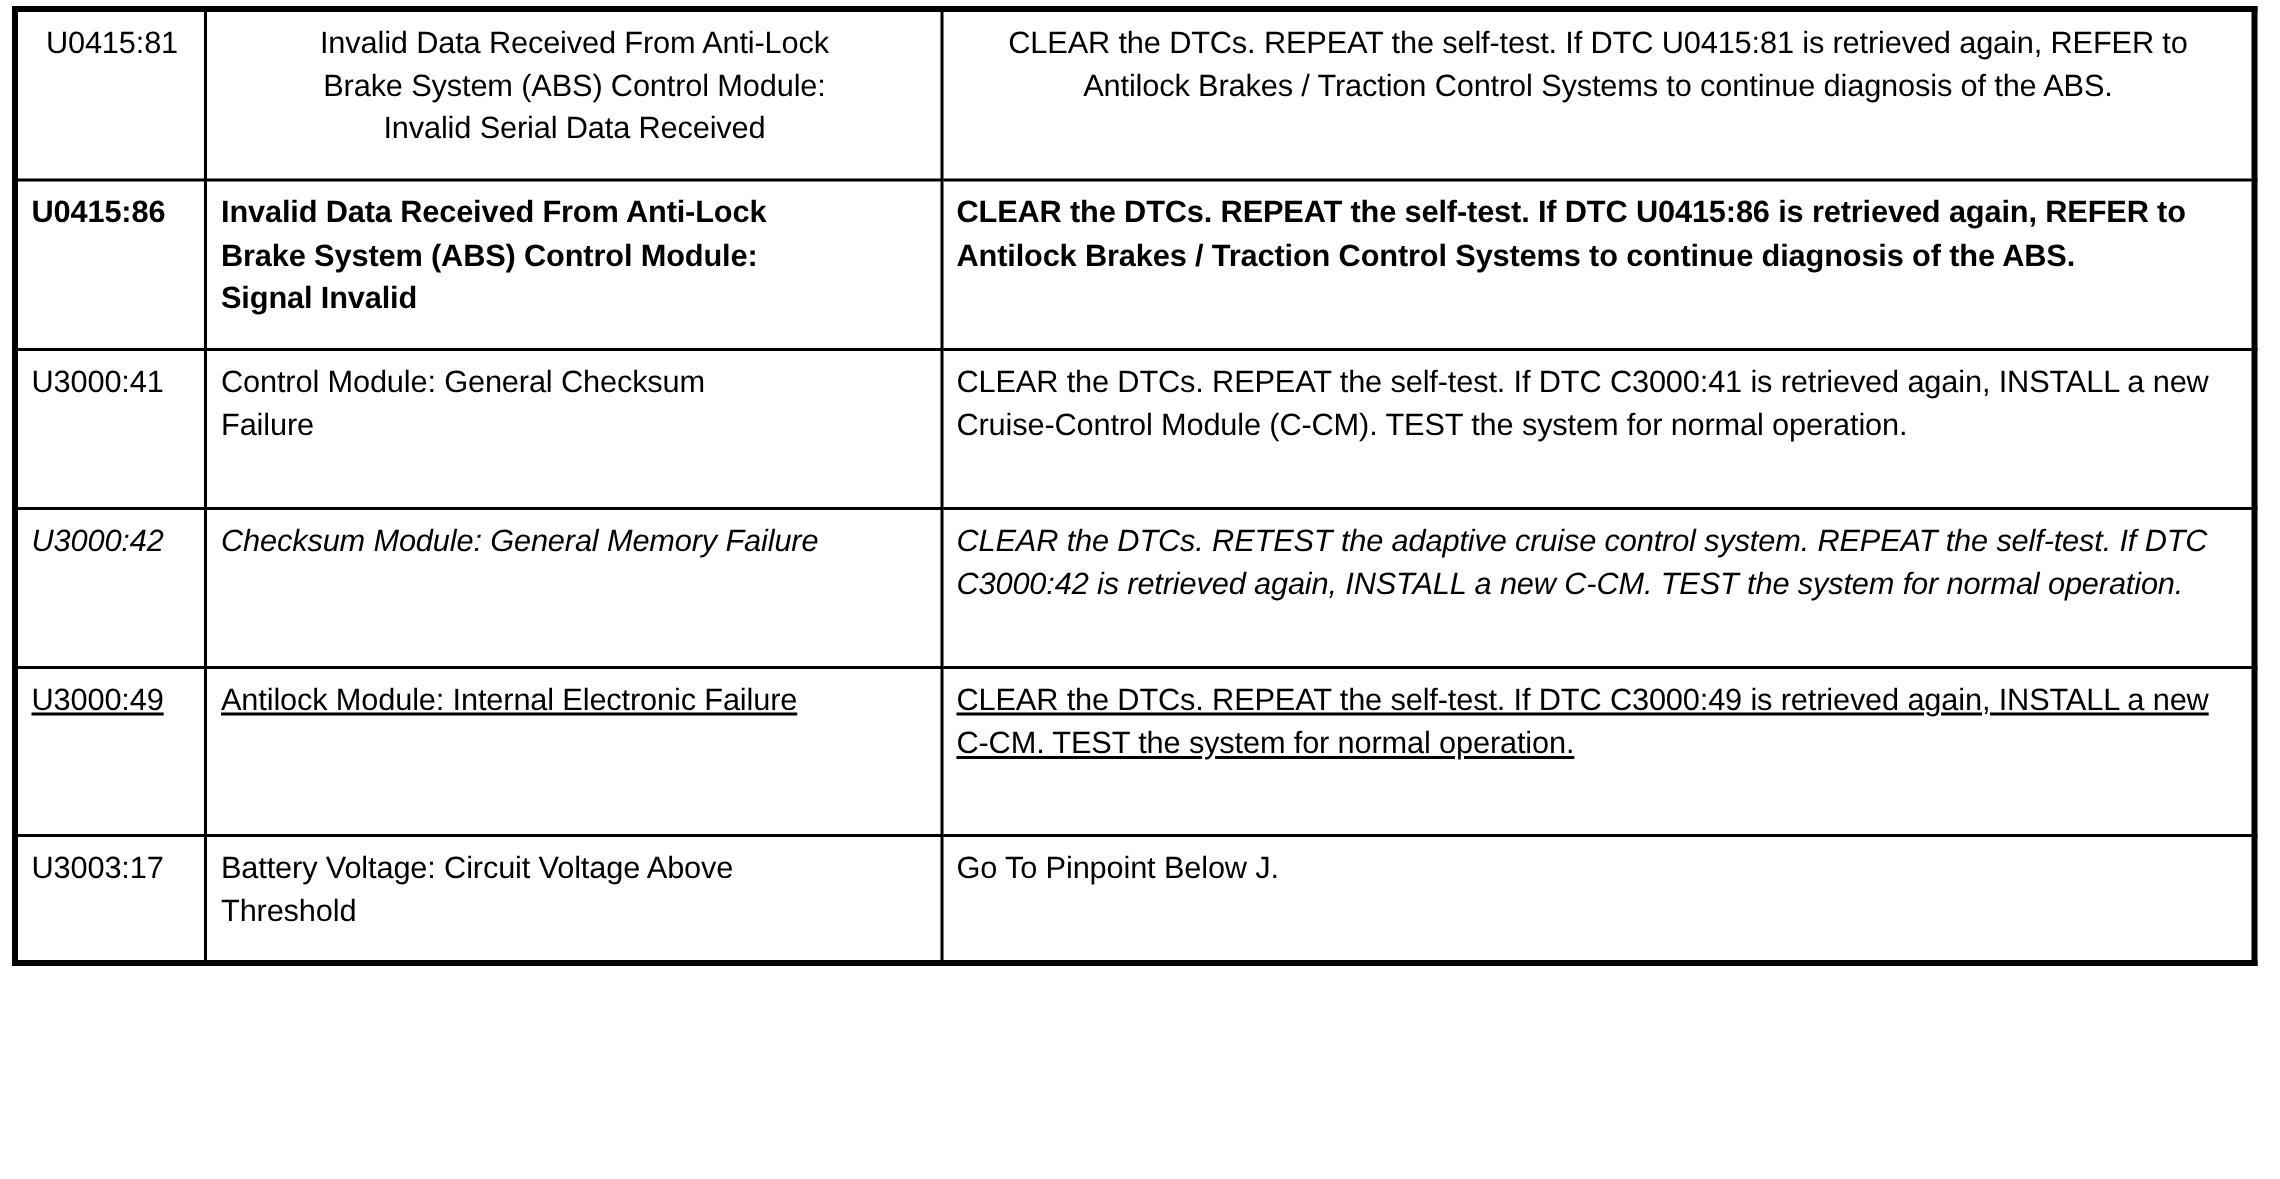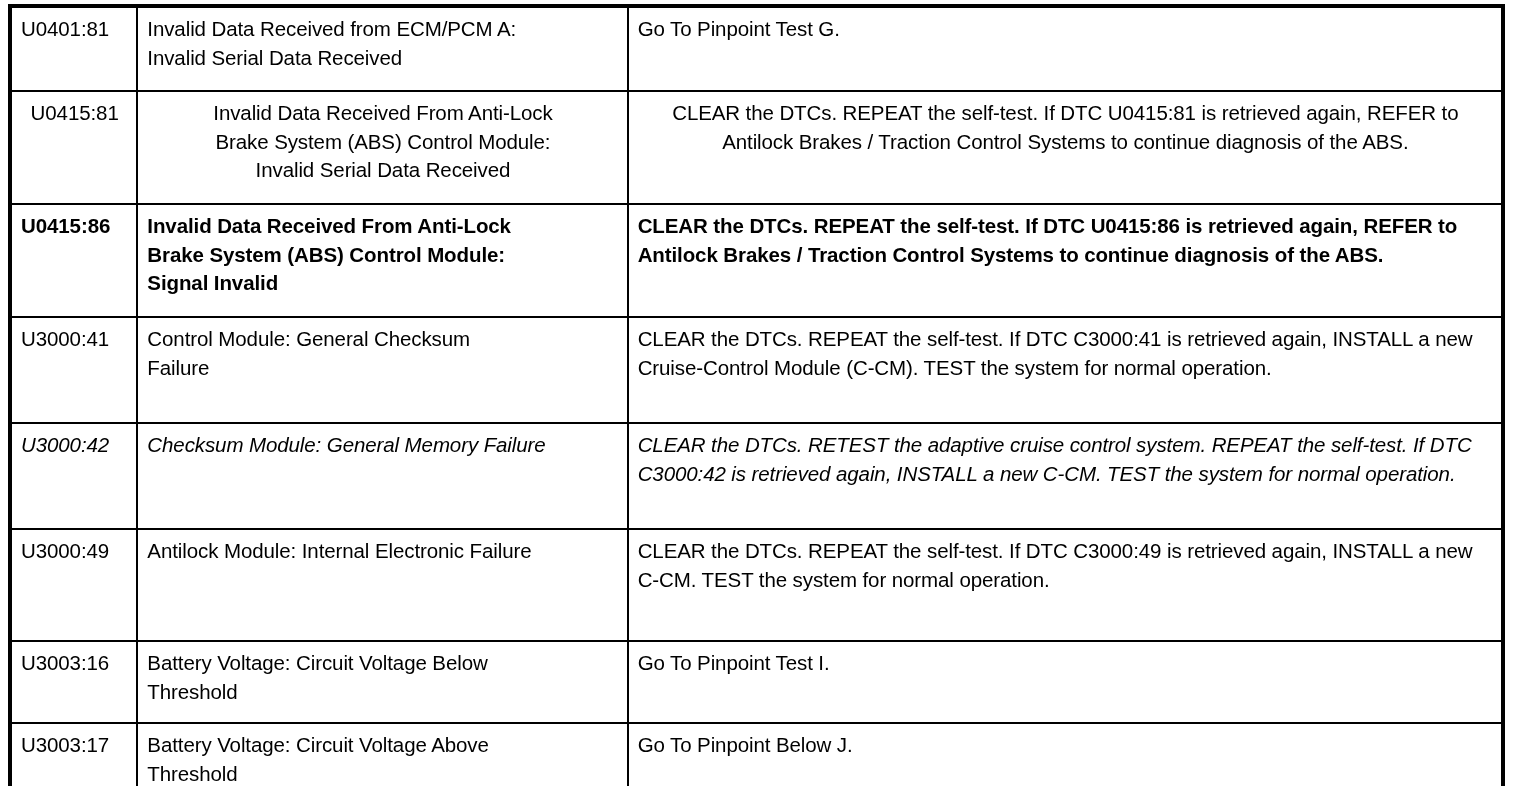--- a/index.html
+++ b/index.html
@@ -52,50 +52,38 @@
   td.cell-action {
     padding-left: 11px;
   }
 
   
   tr.r0 td { height: 68px; }
   tr.r1 td { height: 97px; text-align: center; }
   tr.r2 td { height: 97px; font-weight: bold; }
   tr.r3 td { height: 90px; }
   tr.r4 td { height: 90px; font-style: italic; }
-  tr.r5 td { height: 96px; }
+  tr.r5 td { height: 96px; text-decoration: underline; }
   tr.r6 td { height: 66px; }
   tr.r7 td { height: 68px; }
 
   .cell-text { display: block; white-space: pre-line; }
 </style>
 </head>
 <body>
 
 <div id="dtc-table-wrap">
   <table class="dtc-table">
     <colgroup>
       <col class="col-dtc">
       <col class="col-desc">
       <col class="col-act">
     </colgroup>
     <tbody>
 
-      <tr class="r0">
-        <td class="cell-dtc">
-            <span class="cell-text">U0401:81</span>
-          </td>
-        <td class="cell-desc">
-            <span class="cell-text">Invalid Data Received from ECM/PCM A:
-Invalid Serial Data Received</span>
-          </td>
-        <td class="cell-action">
-            <span class="cell-text">Go To Pinpoint Test G.</span>
-          </td>
-      </tr>
 
       <tr class="r1">
         <td class="cell-dtc">
             <span class="cell-text">U0415:81</span>
           </td>
         <td class="cell-desc">
             <span class="cell-text">Invalid Data Received From Anti-Lock
 Brake System (ABS) Control Module:
 Invalid Serial Data Received</span>
           </td>
@@ -148,32 +136,20 @@
             <span class="cell-text">U3000:49</span>
           </td>
         <td class="cell-desc">
             <span class="cell-text">Antilock Module: Internal Electronic Failure</span>
           </td>
         <td class="cell-action">
             <span class="cell-text">CLEAR the DTCs. REPEAT the self-test. If DTC C3000:49 is retrieved again, INSTALL a new C-CM. TEST the system for normal operation.</span>
           </td>
       </tr>
 
-      <tr class="r6">
-        <td class="cell-dtc">
-            <span class="cell-text">U3003:16</span>
-          </td>
-        <td class="cell-desc">
-            <span class="cell-text">Battery Voltage: Circuit Voltage Below
-Threshold</span>
-          </td>
-        <td class="cell-action">
-            <span class="cell-text">Go To Pinpoint Test I.</span>
-          </td>
-      </tr>
 
       <tr class="r7">
         <td class="cell-dtc">
             <span class="cell-text">U3003:17</span>
           </td>
         <td class="cell-desc">
             <span class="cell-text">Battery Voltage: Circuit Voltage Above
 Threshold</span>
           </td>
         <td class="cell-action">

